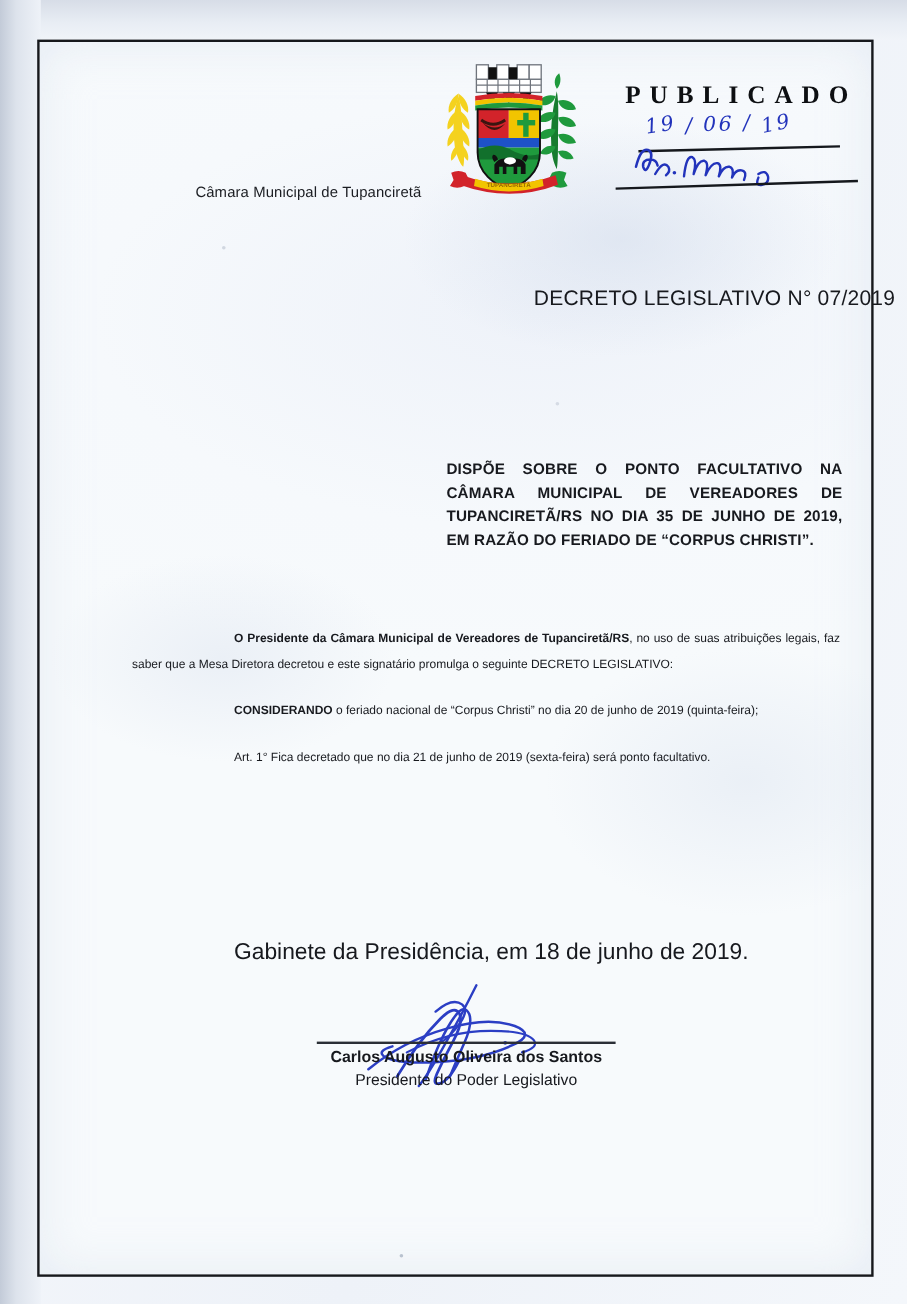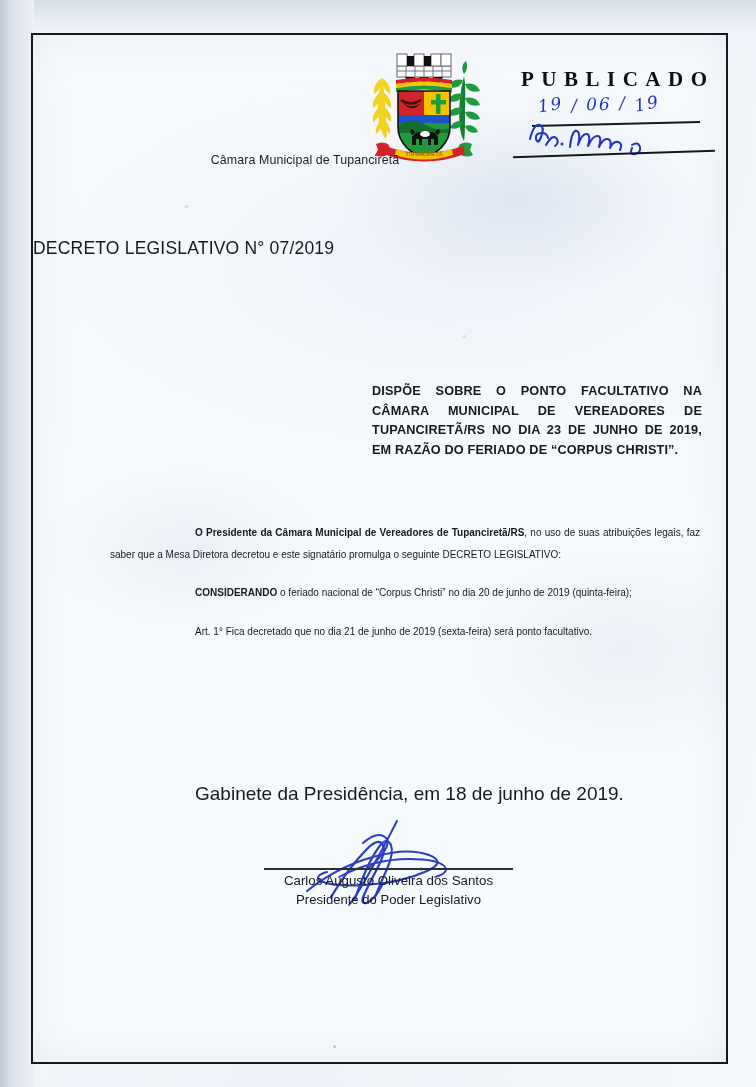--- a/index.html
+++ b/index.html
@@ -72,21 +72,20 @@
     height: 118px;
   }
   .org-caption {
     position: absolute;
     left: 0; top: 118px;
     width: 448px;
     text-align: center;
     font-size: 12.4px;
     color: #1b1d22;
     letter-spacing: .1px;
-    padding-left: 48px;
   }
 
   
   .stamp {
     position: absolute;
     left: 477px;
     top: 32px;
     width: 208px;
     height: 110px;
   }
@@ -139,24 +138,25 @@
     left: 14px; top: 42px;
     width: 180px; height: 48px;
     overflow: visible;
   }
 
   
   .doc-title {
     position: absolute;
     left: 0; top: 203px;
     width: 100%;
-    text-align: left;
+    text-align: right;
     font-size: 17.5px;
     color: #17191e;
     letter-spacing: .2px;
+    padding-left: 20px;
   }
   .doc-subtitle {
     position: absolute;
     left: 0; top: 245px;
     width: 100%;
     text-align: center;
     font-size: 17.5px;
     font-weight: 700;
     color: #17191e;
     letter-spacing: .2px;
@@ -228,21 +228,21 @@
     left: 0; top: 43px;
     width: 249px;
     height: 1.6px;
     background: #2b2f36;
   }
   .sig-name {
     position: absolute;
     left: 0; top: 48px;
     width: 249px;
     font-size: 13.3px;
-    font-weight: 400;
+    font-weight: 700;
     color: #17191e;
     white-space: nowrap;
   }
   .sig-role {
     position: absolute;
     left: 0; top: 67px;
     width: 249px;
     text-align: center;
     font-size: 13.1px;
     color: #17191e;
@@ -378,21 +378,21 @@
           <path d="M46 38 q2 -18 7 -16 q4 2 1 14 q4 -12 9 -11 q4 1 1 12 q5 -11 10 -10 q4 1 1 11 q4 -9 9 -8 q4 1 2 9 q3 -7 8 -6 q5 1 2 8" stroke="#2233bb" stroke-width="2" fill="none" stroke-linecap="round" stroke-linejoin="round"></path>
           <path d="M108 36 q6 -4 8 2 q1 6 -5 7 q-6 1 -3 -6" stroke="#2233bb" stroke-width="2" fill="none" stroke-linecap="round"></path>
         </svg>
 
         <div class="stamp-rule-2"></div>
       </div>
     </div>
 
     <div class="doc-title">DECRETO LEGISLATIVO N° 07/2019</div>
 
-    <div class="ementa">DISPÕE SOBRE O PONTO FACULTATIVO NA CÂMARA MUNICIPAL DE VEREADORES DE TUPANCIRETÃ/RS NO DIA 23 DE JUNHO DE 2019, EM RAZÃO DO FERIADO DE “CORPUS CHRISTI”.</div>
+    <div class="ementa">DISPÕE SOBRE O PONTO FACULTATIVO NA CÂMARA MUNICIPAL DE VEREADORES DE TUPANCIRETÃ/RS NO DIA 35 DE JUNHO DE 2019, EM RAZÃO DO FERIADO DE “CORPUS CHRISTI”.</div>
 
     <div class="body-block">
 
       <p class="para"><b>O Presidente da Câmara Municipal de Vereadores de Tupanciretã/RS</b><span>, no uso de suas atribuições legais, faz saber que a Mesa Diretora decretou e este signatário promulga o seguinte DECRETO LEGISLATIVO:</span></p>
 
       <p class="para"><b>CONSIDERANDO</b><span> o feriado nacional de “Corpus Christi” no dia 20 de junho de 2019 (quinta-feira);</span></p>
 
       <p class="para p-art">Art. 1° Fica decretado que no dia 21 de junho de 2019 (sexta-feira) será ponto facultativo.</p>
 
     </div>

